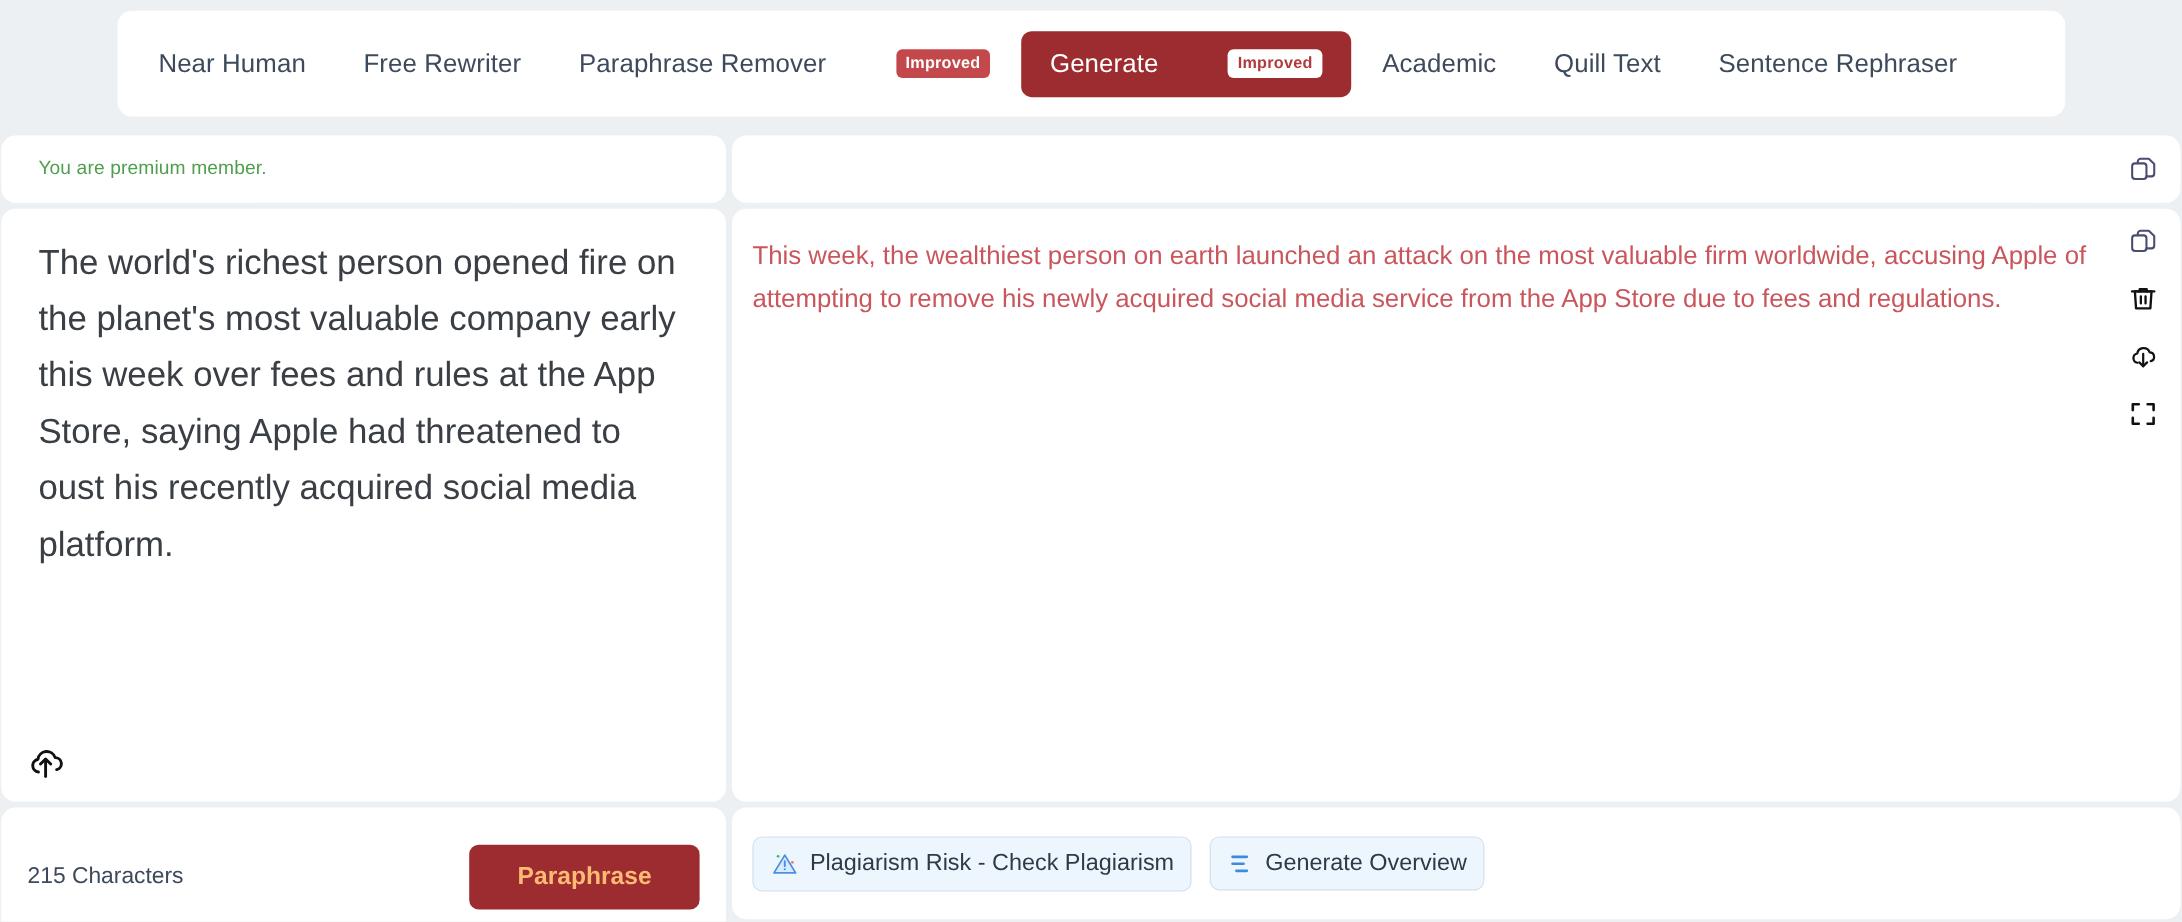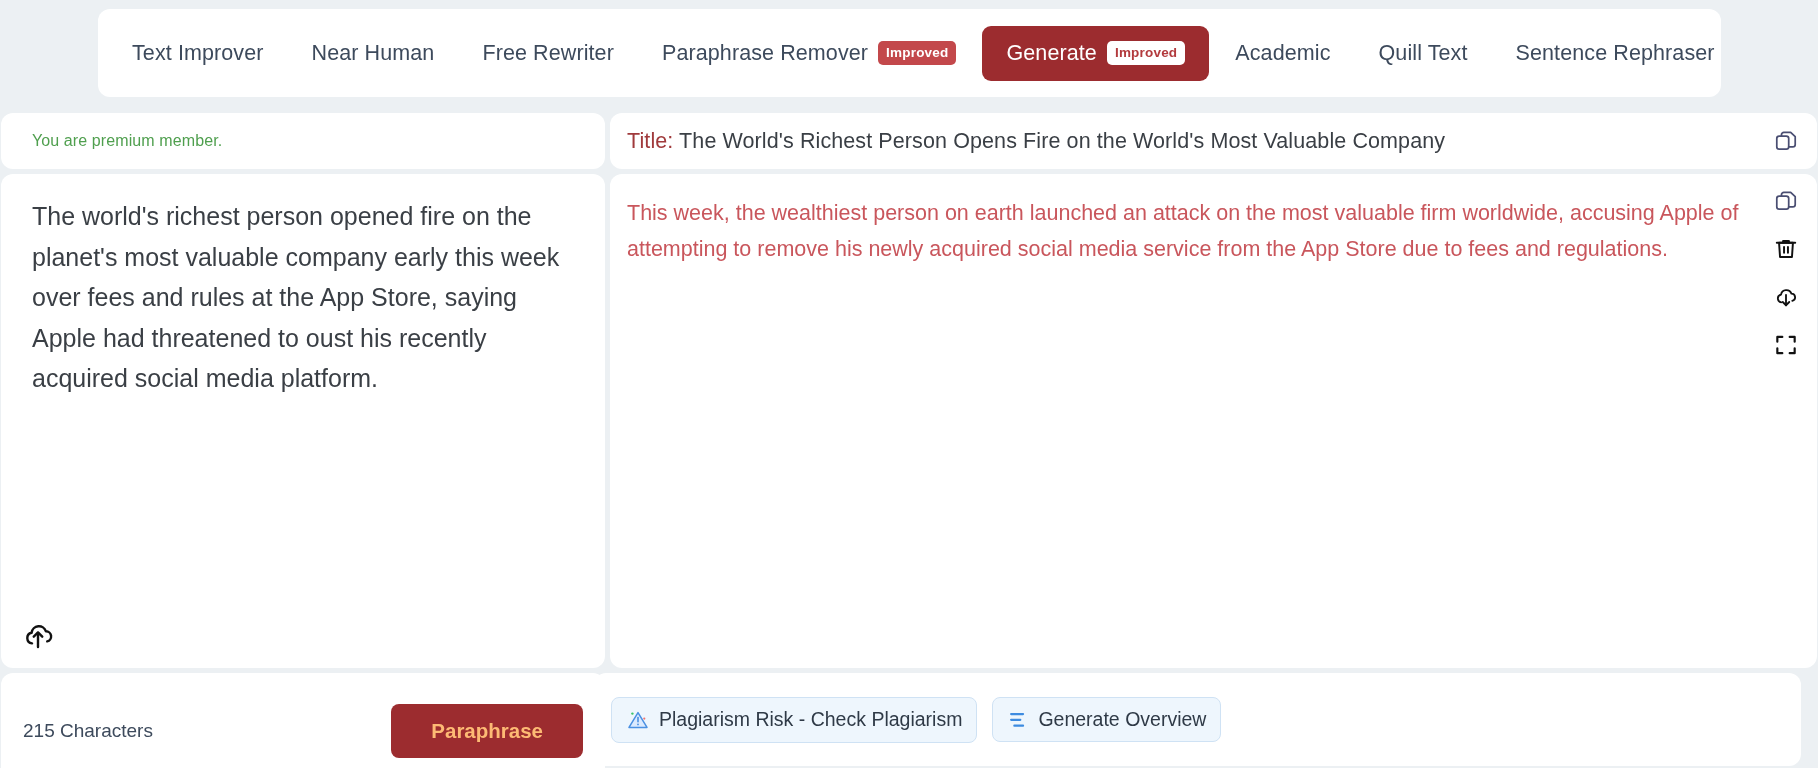--- a/index.html
+++ b/index.html
@@ -40,39 +40,40 @@
   }
   .badge {
     font-size: 13.5px;
     font-weight: bold;
     line-height: 1;
     padding: 5px 8px 6px;
     border-radius: 5px;
     background: #c3484b;
     color: #ffffff;
     letter-spacing: .2px;
+    margin-left: 48px;
   }
   .tab.active .badge { background: #ffffff; color: #b23a3d; }
 
   
   .panel { background:#ffffff; border-radius: 12px; position: absolute; }
 
   
   .left-head {
     left: 1px; top: 113px; width: 604px; height: 56px;
     display: flex; align-items: center; padding-left: 31px;
   }
   .premium-text { font-size: 16px; color: #4f9f4e; letter-spacing: .1px; }
 
   .left-body {
     left: 1px; top: 174px; width: 604px; height: 494px;
     padding: 22px 28px 0 31px;
   }
   .input-text {
-    font-size: 25px; line-height: 1.62; color: #3a3f45;
+    font-size: 29px; line-height: 1.62; color: #3a3f45;
     white-space: pre-wrap;
   }
   .upload-icon {
     position: absolute; left: 20px; bottom: 16px;
     width: 34px; height: 34px; cursor: pointer;
   }
 
   .left-foot {
     left: 1px; top: 673px; width: 604px; height: 115px;
     display: flex; align-items: center; padding: 0 22px 0 22px;
@@ -97,21 +98,21 @@
 
   .right-body {
     left: 610px; top: 174px; width: 1207px; height: 494px;
     padding: 22px 70px 0 17px;
   }
   .output-text {
     font-size: 21.5px; line-height: 1.66; color: #c9565c;
   }
 
   .right-foot {
-    left: 594px; top: 673px; width: 1207px; height: 93px;
+    left: 610px; top: 673px; width: 1207px; height: 93px;
     display: flex; align-items: center; gap: 15px; padding: 0 17px;
   }
   .chip {
     display: flex; align-items: center; gap: 9px;
     background: #eef6fd;
     border: 1px solid #cfe2f4;
     border-radius: 8px;
     padding: 10px 14px;
     font-size: 19.5px;
     color: #2f3a47;
@@ -128,23 +129,20 @@
   .head-copy { position: absolute; right: 18px; top: 15px; width: 26px; height: 26px; cursor: pointer; }
   svg { display: block; }
 </style>
 </head>
 <body>
 
 <div class="app">
 
   <div class="tabbar-wrap">
     <div class="tab">
-      <span>Text Improver</span>
-    </div>
-    <div class="tab">
       <span>Near Human</span>
     </div>
     <div class="tab">
       <span>Free Rewriter</span>
     </div>
     <div class="tab">
       <span>Paraphrase Remover</span>
       <span class="badge">Improved</span>
     </div>
     <div class="tab active">
@@ -176,24 +174,20 @@
       </svg>
     </span>
   </div>
 
   <div class="panel left-foot">
     <span class="char-count">215 Characters</span>
     <button class="paraphrase-btn">Paraphrase</button>
   </div>
 
   <div class="panel right-head">
-    <span class="title-line">
-      <span class="title-label">Title:</span>
-      <span>The World's Richest Person Opens Fire on the World's Most Valuable Company</span>
-    </span>
     <span class="head-copy">
       <svg viewBox="0 0 24 24" width="26" height="26" fill="none" stroke="#4a4e72" stroke-width="1.6" stroke-linecap="round" stroke-linejoin="round">
         <rect x="3.5" y="7.5" width="11" height="12" rx="2.2"></rect>
         <path d="M7.8 7.5V6.2a2.2 2.2 0 0 1 2.2-2.2h6.3L20.5 8v7.3a2.2 2.2 0 0 1-2.2 2.2h-3.8"></path>
       </svg>
     </span>
   </div>
 
   <div class="panel right-body">
     <div class="output-text">This week, the wealthiest person on earth launched an attack on the most valuable firm worldwide, accusing Apple of attempting to remove his newly acquired social media service from the App Store due to fees and regulations.</div>

